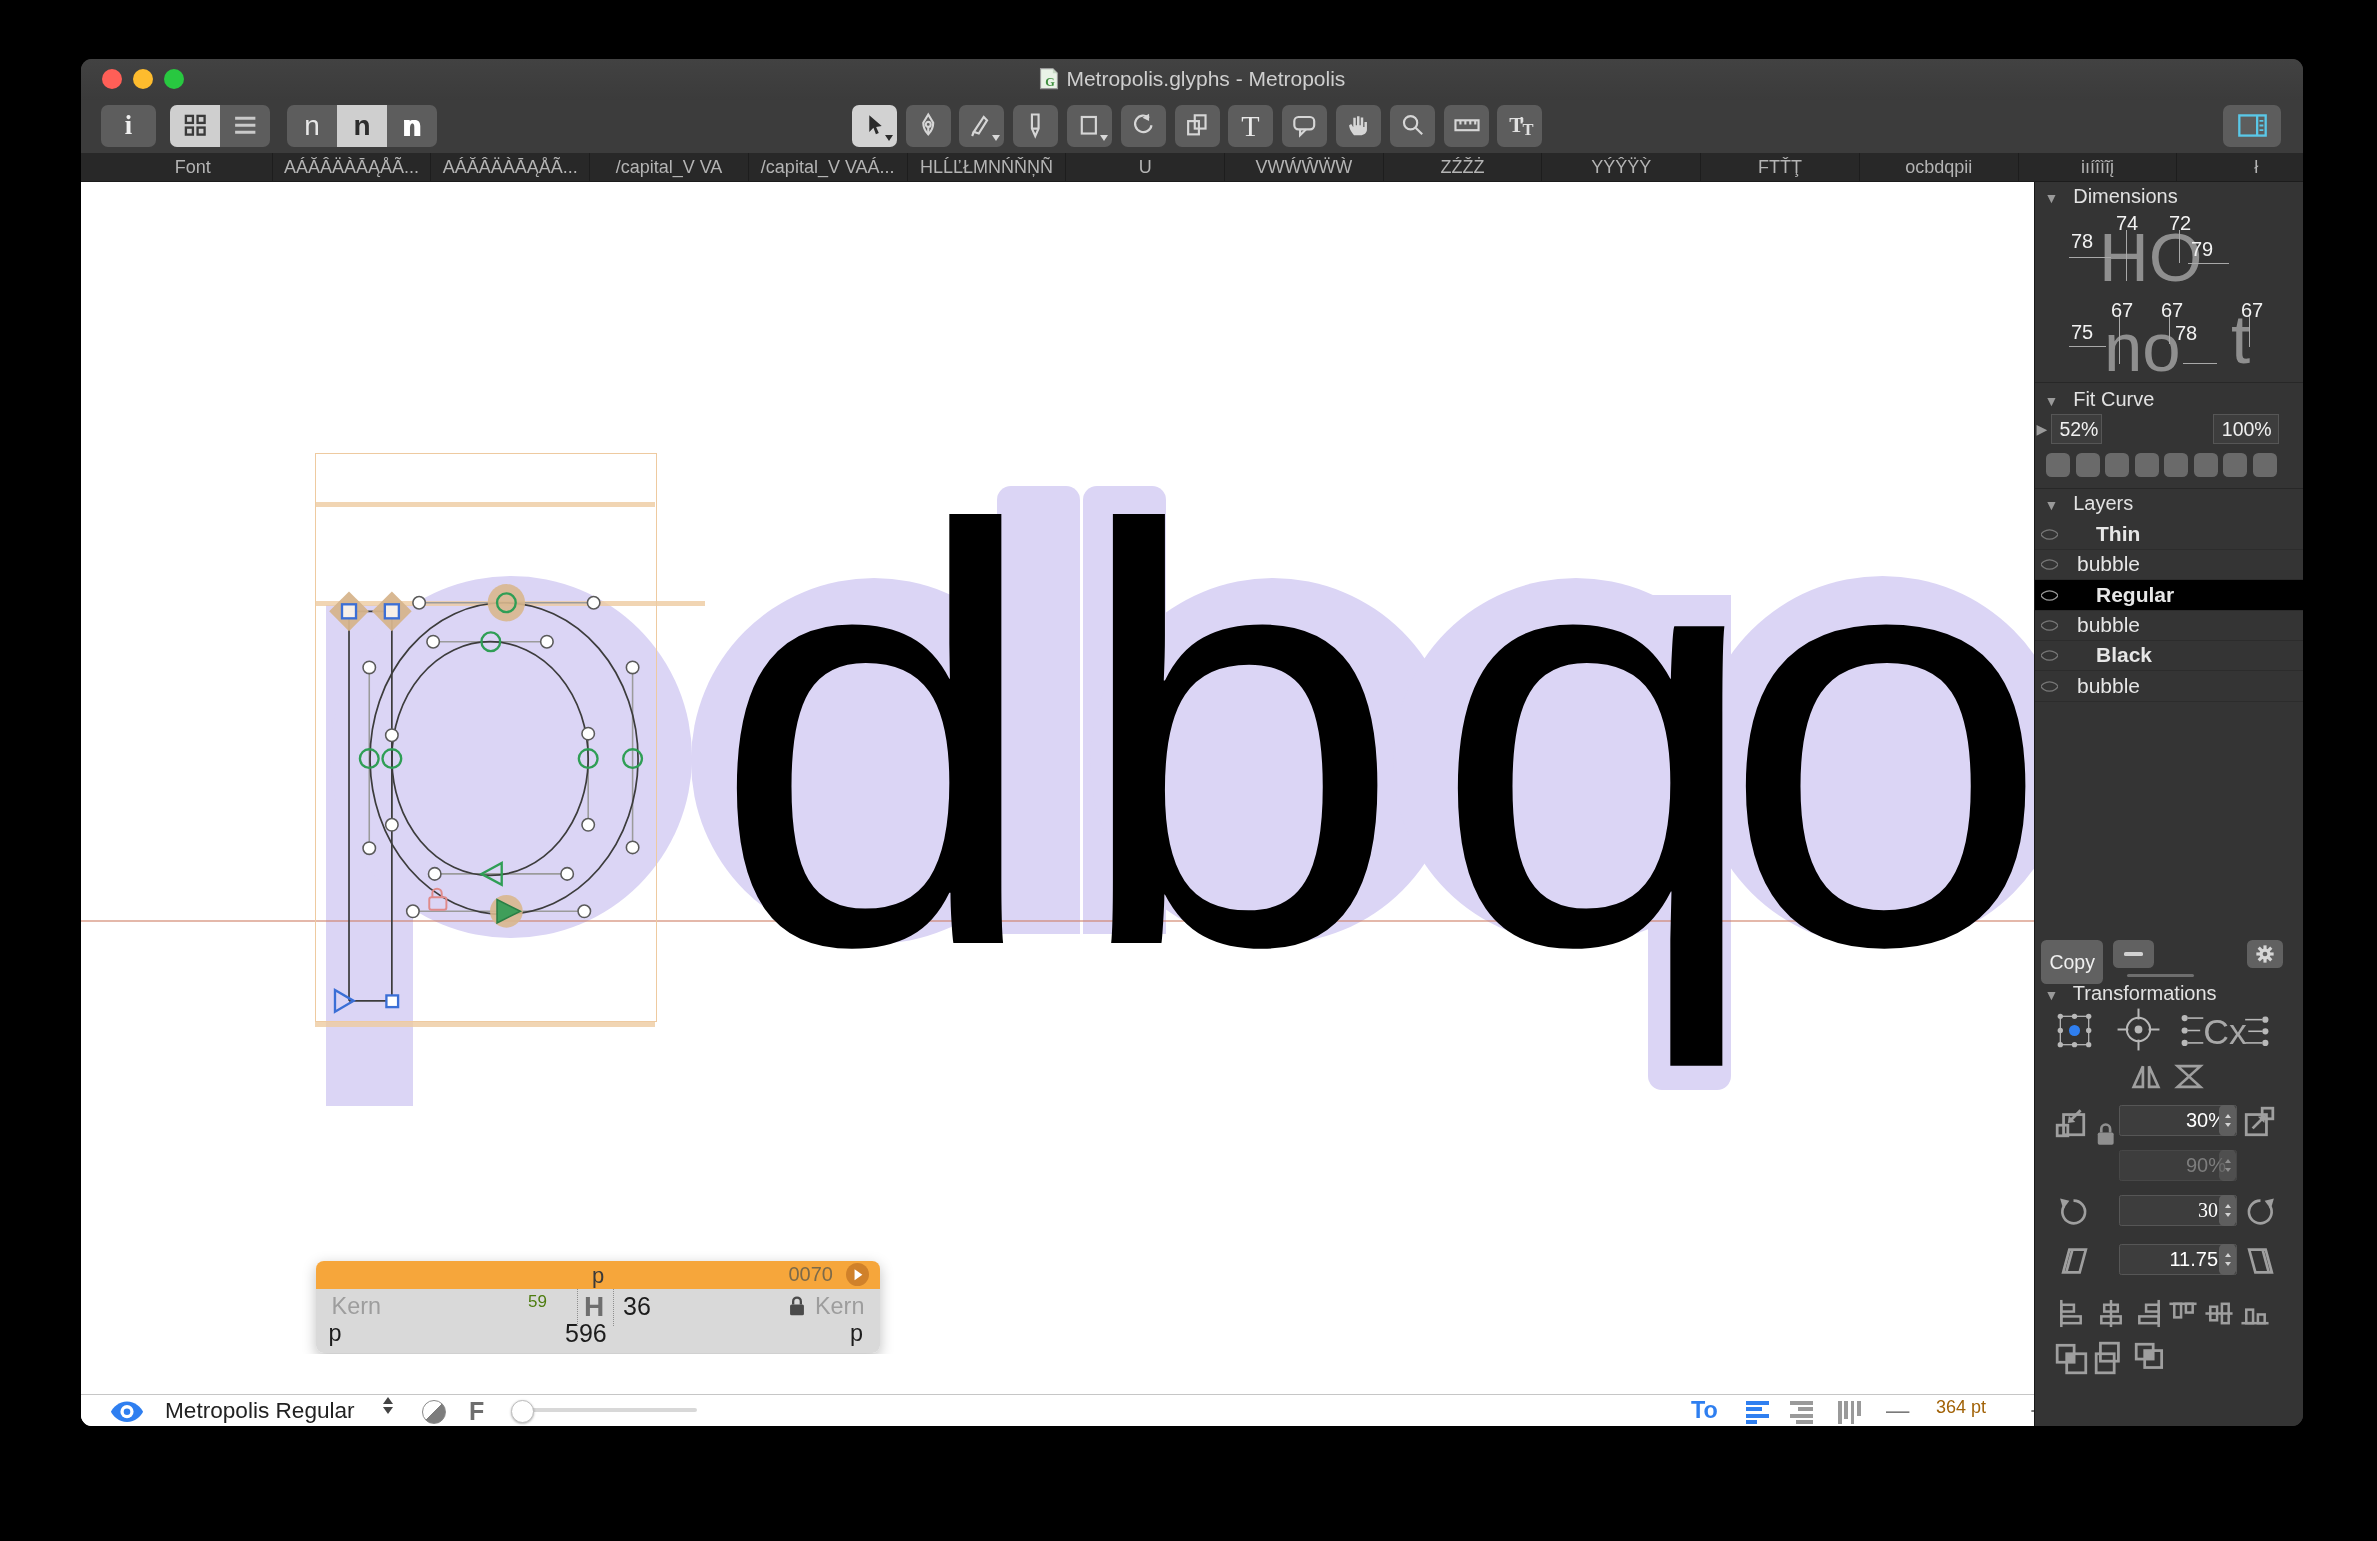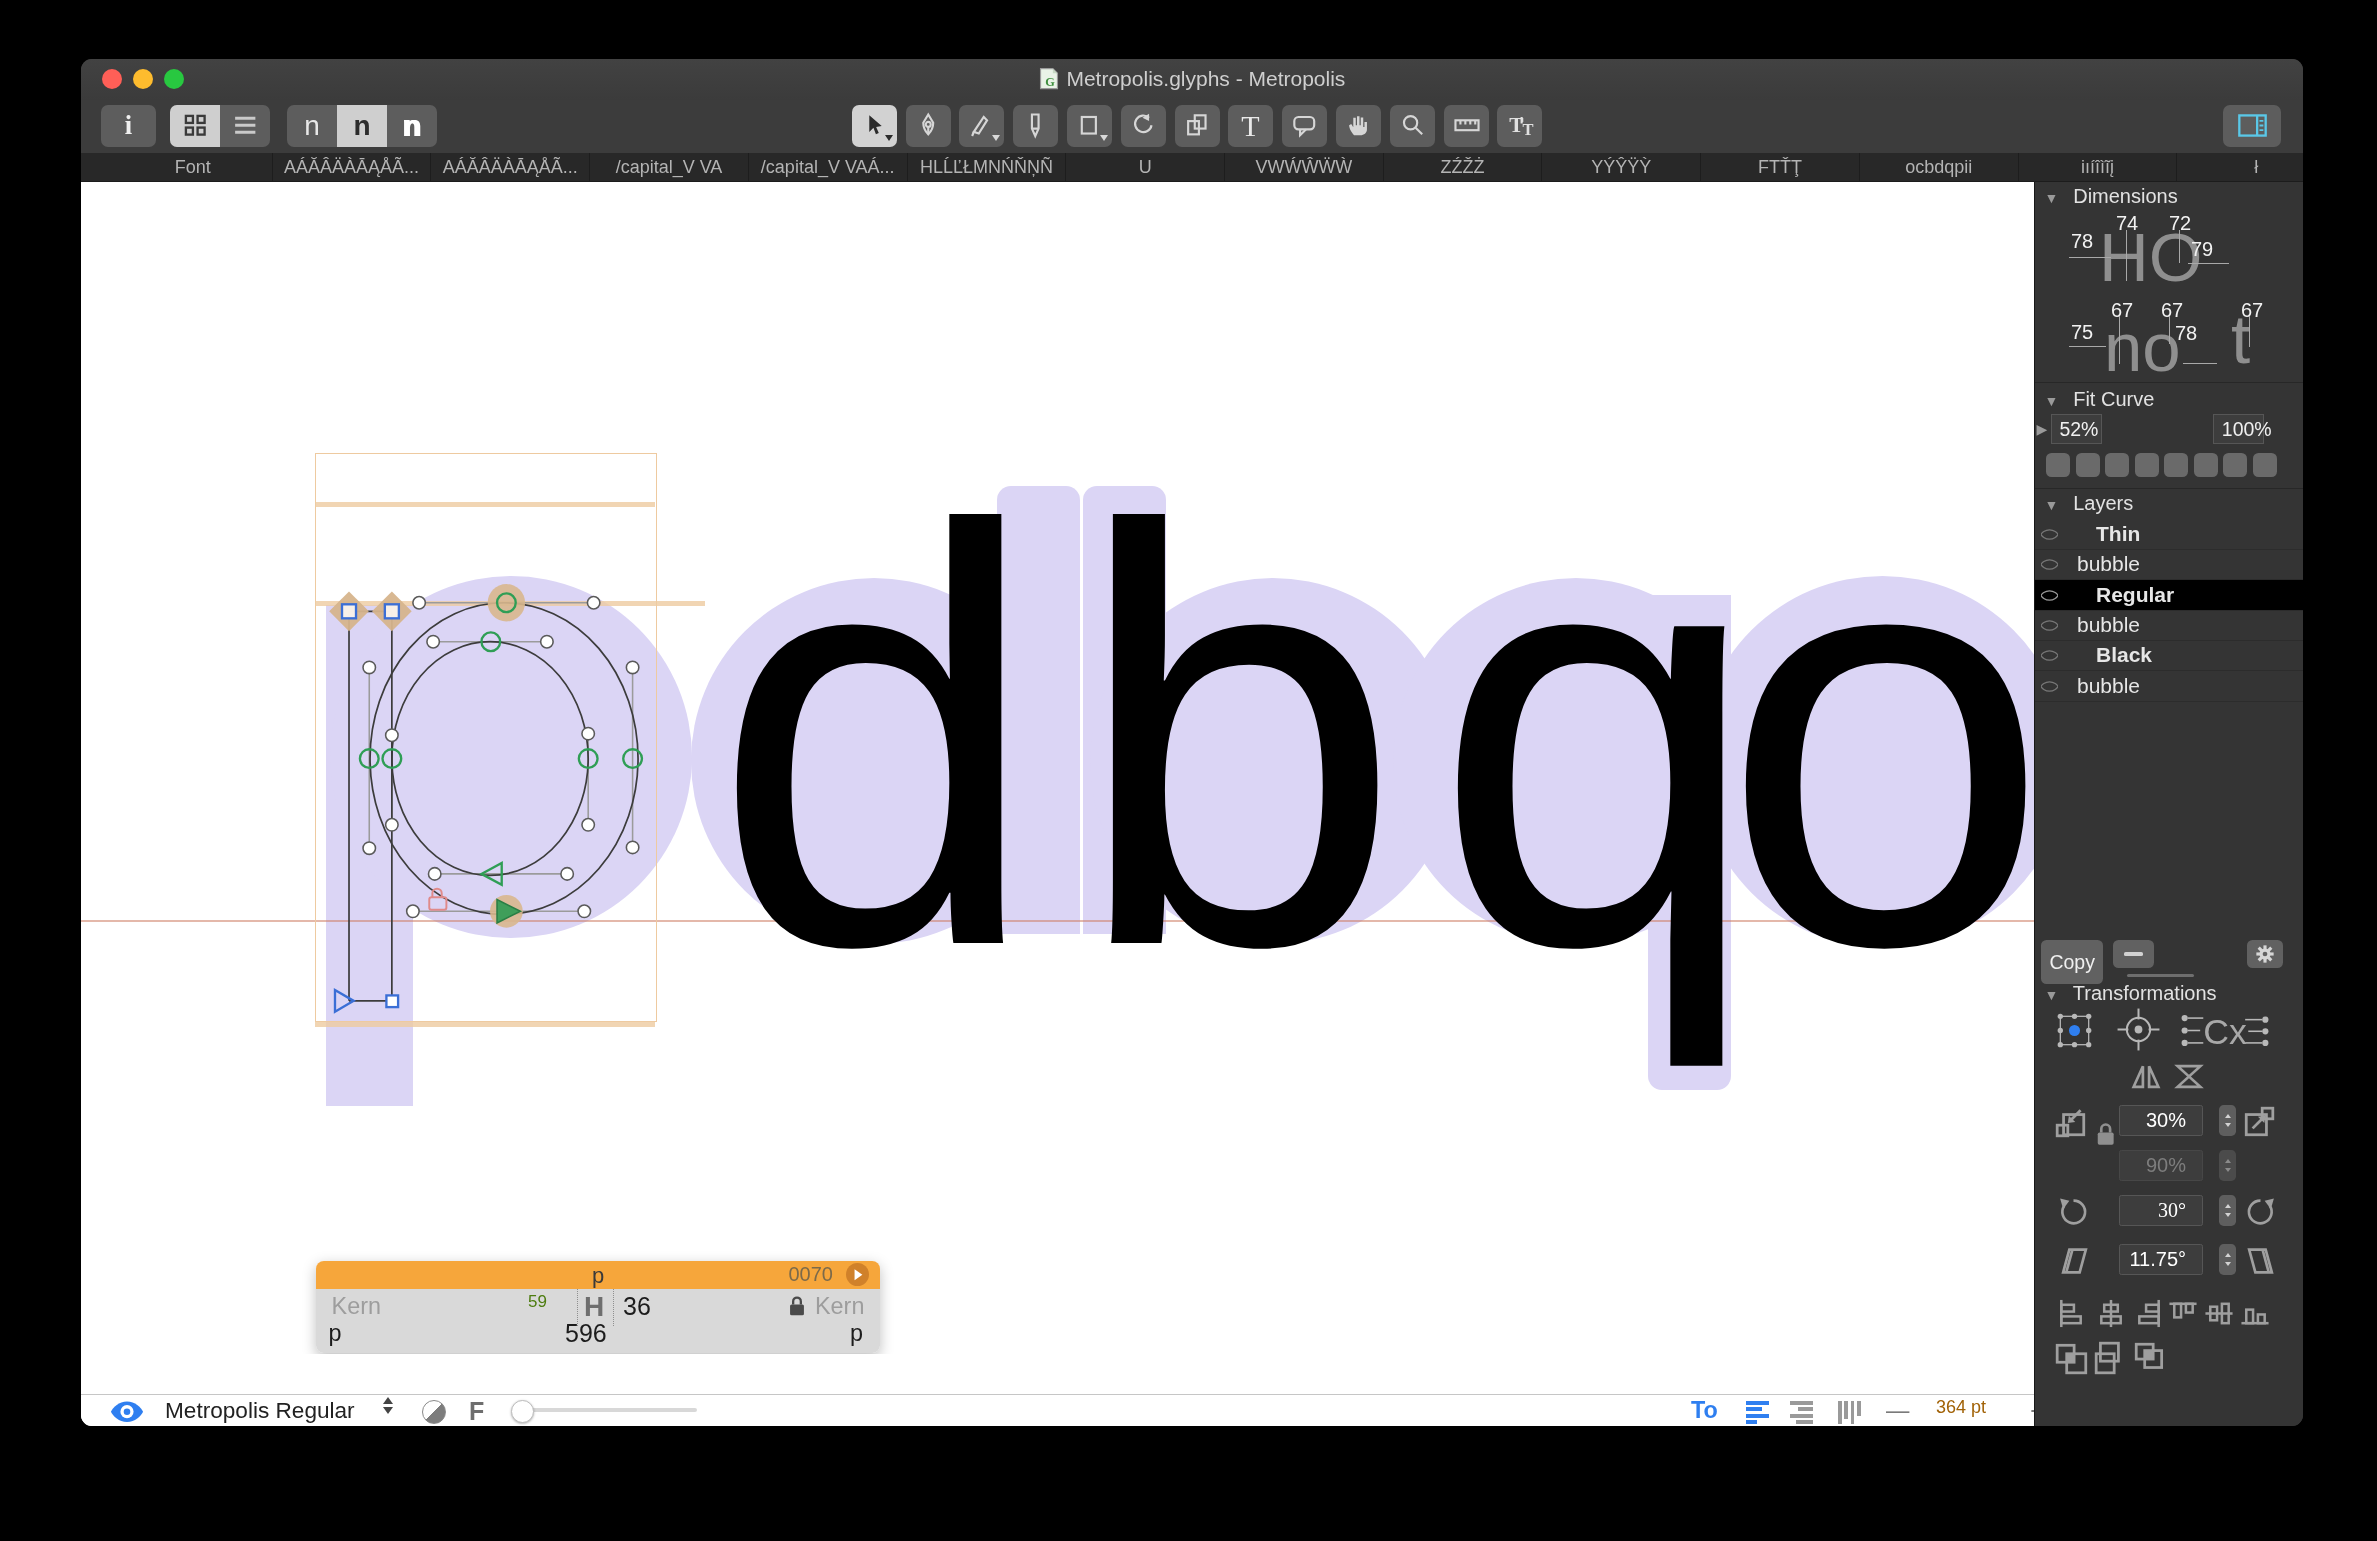--- a/index.html
+++ b/index.html
@@ -56,23 +56,23 @@
   .dimletter{position:absolute;color:#8f8f8f;font-size:69px;line-height:69px;}
   .mline{position:absolute;background:#a9a9a9;}
   .fcfield{position:absolute;height:30px;background:#3d3d3d;border:0.8px solid #565656;color:#f0f0f0;
            font-size:19.5px;display:flex;align-items:center;padding-left:7.8px;box-sizing:border-box;}
   .fcbtn{width:24px;height:24px;background:#6a6a6a;border-radius:5.5px;}
   .lrow{position:absolute;left:0;width:268px;height:30px;display:flex;align-items:center;border-bottom:0.8px solid #2c2c2c;}
   .lrow.sel{background:#000000;}
   .lname{font-size:21px;}
   .bold{font-weight:bold;margin-left:30px;}
   .btn{background:#616161;border-radius:5.5px;color:#efefef;display:flex;align-items:center;justify-content:center;}
-  .tfield{position:absolute;width:84px;height:31px;background:#3d3d3d;border:0.8px solid #565656;border-radius:2.3px;
+  .tfield{position:absolute;width:118px;height:31px;background:#3d3d3d;border:0.8px solid #565656;border-radius:2.3px;
           color:#fff;font-size:20px;display:flex;align-items:center;justify-content:flex-end;
-          padding-right:16px;box-sizing:border-box;}
+          padding-right:10px;box-sizing:border-box;}
   .tfield.dim{color:#7d7d7d;border-color:#474747;}
   .stp{position:absolute;width:17px;height:31px;background:#5e5e5e;border-radius:4.7px;display:flex;
        flex-direction:column;align-items:center;justify-content:center;gap:4.7px;}
   .stp b{width:0;height:0;border-left:3.9px solid transparent;border-right:3.9px solid transparent;
          border-bottom:4.7px solid #d2d2d2;}
   .stp b.dn{border-bottom:none;border-top:4.7px solid #d2d2d2;}
   svg{display:block;}
   .icon-stroke{stroke:#d6d6d6;stroke-width:2.6;fill:none;}
   .sgray{stroke:#9f9f9f;stroke-width:2.6;fill:none;}
 </style>
@@ -436,21 +436,21 @@
     <i class="mline" style="left:148px;top:181px;width:34px;height:0.8px;"></i>
     <i class="mline" style="left:214px;top:134px;width:0.8px;height:31px;"></i>
     <div class="sdiv" style="top:200px;"></div>
 
     <div class="shead" style="left:9.4px;top:206px;">
       <span class="tri">▼</span>
       <span>Fit Curve</span>
     </div>
     <span class="ab" style="left:1.6px;top:239px;color:#9a9a9a;font-size:14px;">▶</span>
     <div class="fcfield" style="left:15.6px;top:232px;width:51px;">52%</div>
-    <div class="fcfield" style="left:178px;top:232px;width:51px;">100%</div>
+    <div class="fcfield" style="left:178px;top:232px;width:66px;">100%</div>
     <div class="ab" style="left:11px;top:271px;display:flex;gap:5.5px;">
       <span class="fcbtn"></span>
       <span class="fcbtn"></span>
       <span class="fcbtn"></span>
       <span class="fcbtn"></span>
       <span class="fcbtn"></span>
       <span class="fcbtn"></span>
       <span class="fcbtn"></span>
       <span class="fcbtn"></span>
     </div>

